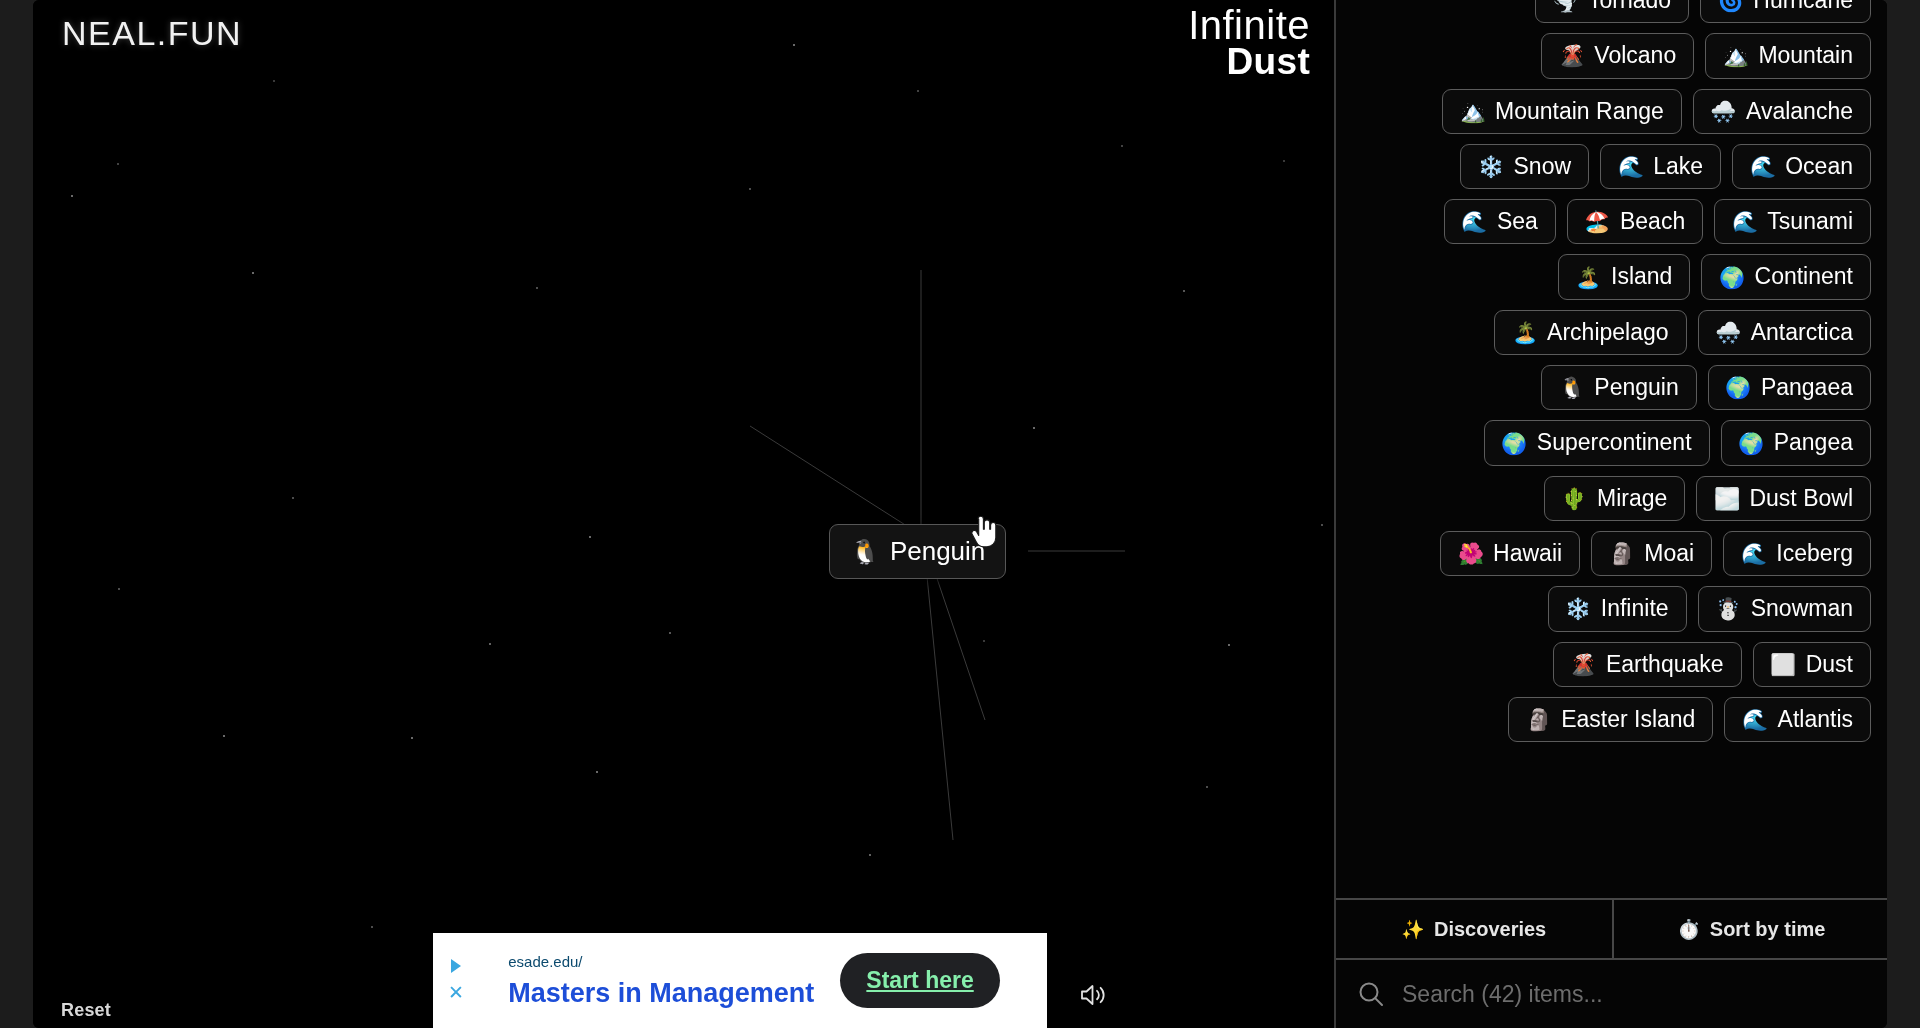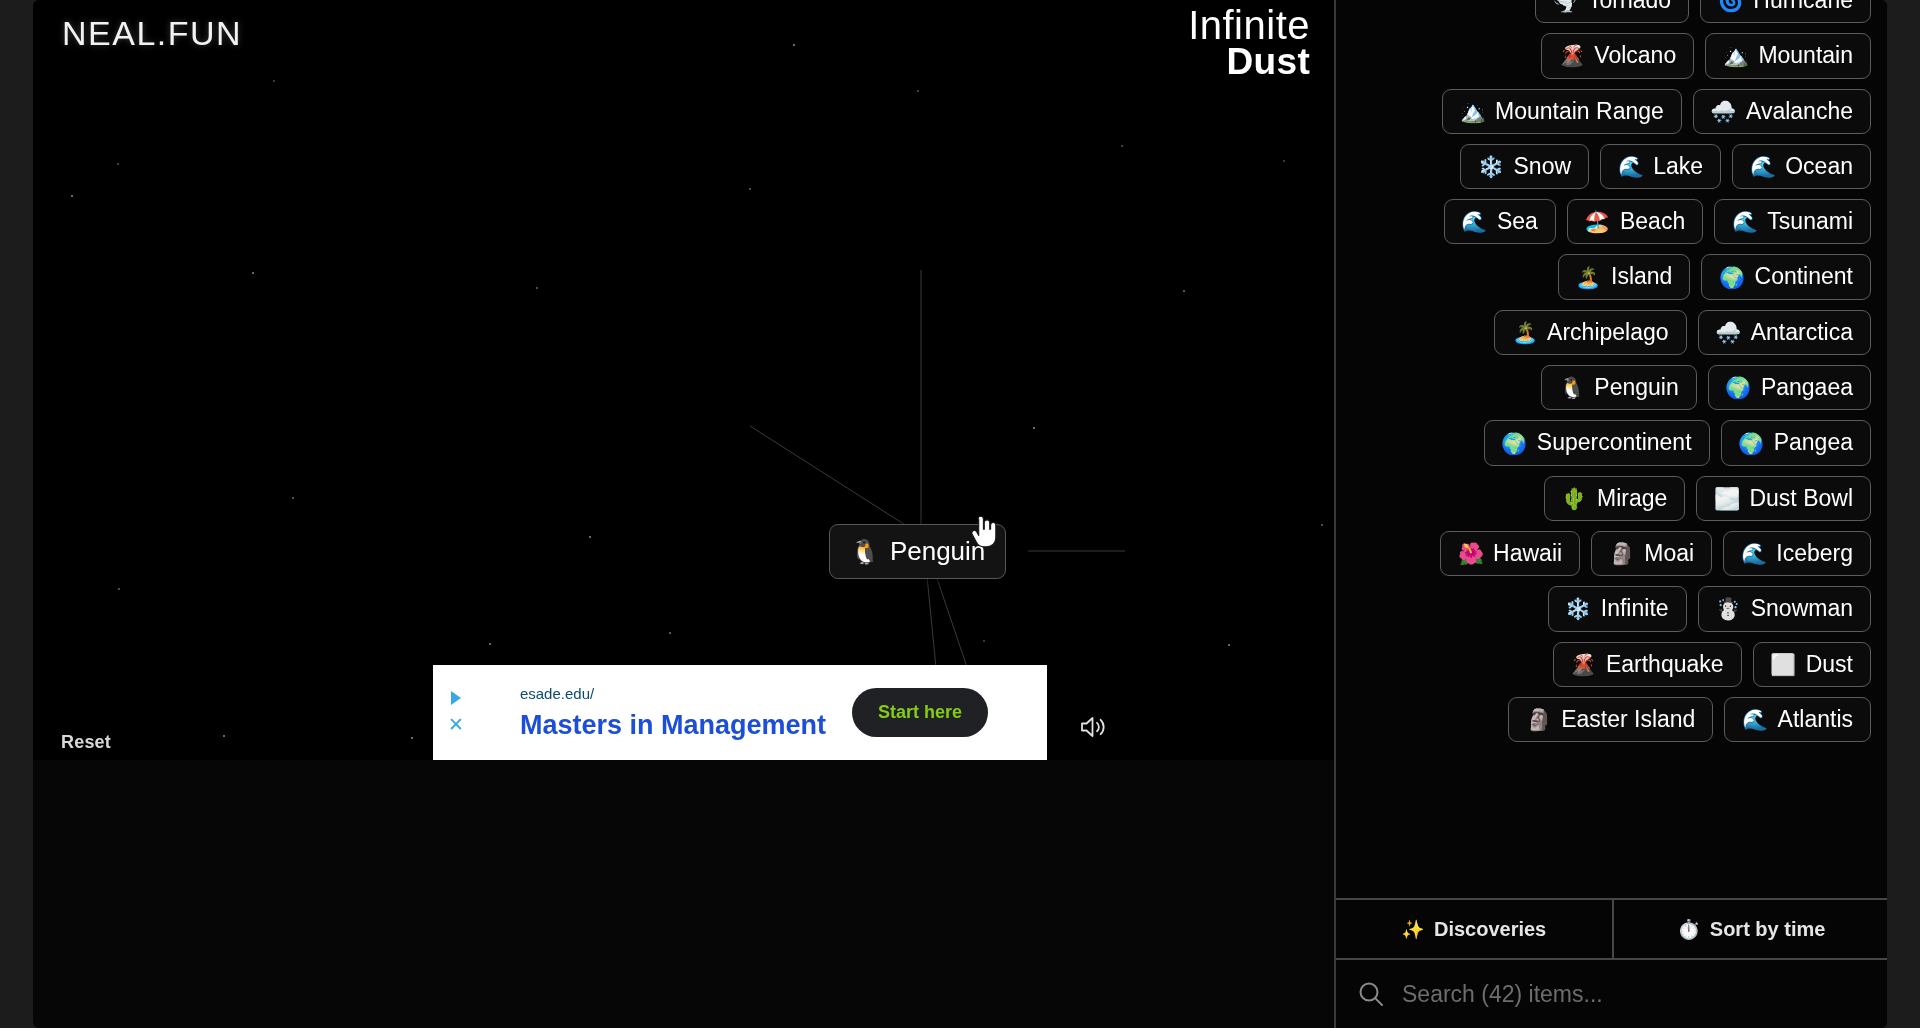--- a/index.html
+++ b/index.html
@@ -29,21 +29,21 @@
     background: #060606;
     border-radius: 6px;
     overflow: hidden;
     display: flex;
   }
 
   
   #canvas {
     position: relative;
     width: 1301px;
-    height: 760px;
+    height: 1028px;
     background: #000000;
     overflow: hidden;
     flex: none;
   }
 
   .star {
     position: absolute;
     background: #ffffff;
     border-radius: 50%;
     opacity: .55;
@@ -203,27 +203,28 @@
   }
   #ad .adhead {
     font-size: 27px;
     font-weight: 700;
     color: #1d4ed8;
     font-family: "Liberation Sans", sans-serif;
     white-space: nowrap;
   }
   #ad .adcta {
     background: #202124;
-    color: #84cc16;
-    font-size: 18px;
+    color: #86efac;
+    font-size: 23px;
     font-weight: 700;
     padding: 14px 26px;
     border-radius: 32px;
     white-space: nowrap;
     cursor: pointer;
+    text-decoration: underline;
   }
 
   
   #sidebar {
     position: relative;
     width: 553px;
     height: 1028px;
     background: #050505;
     border-left: 2px solid #3a3a3a;
     display: flex;

